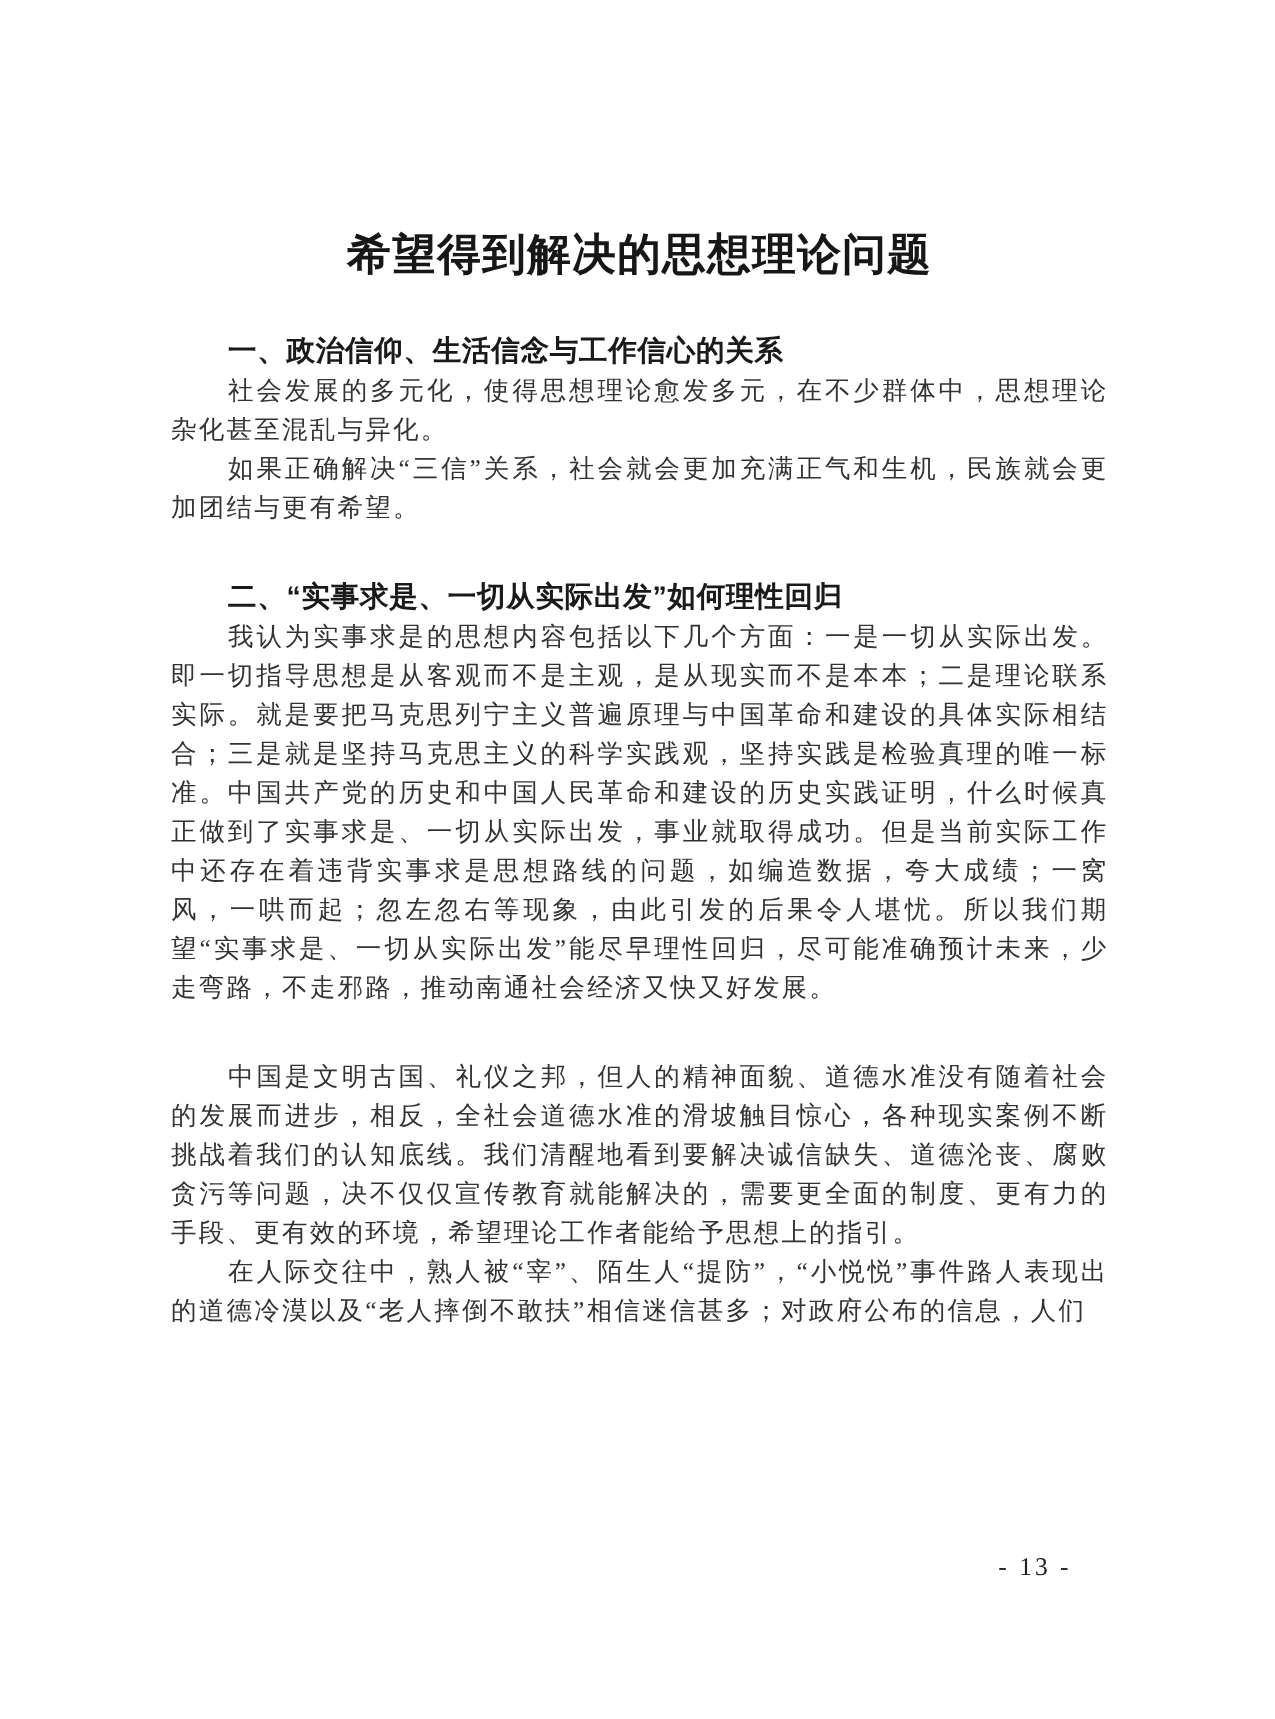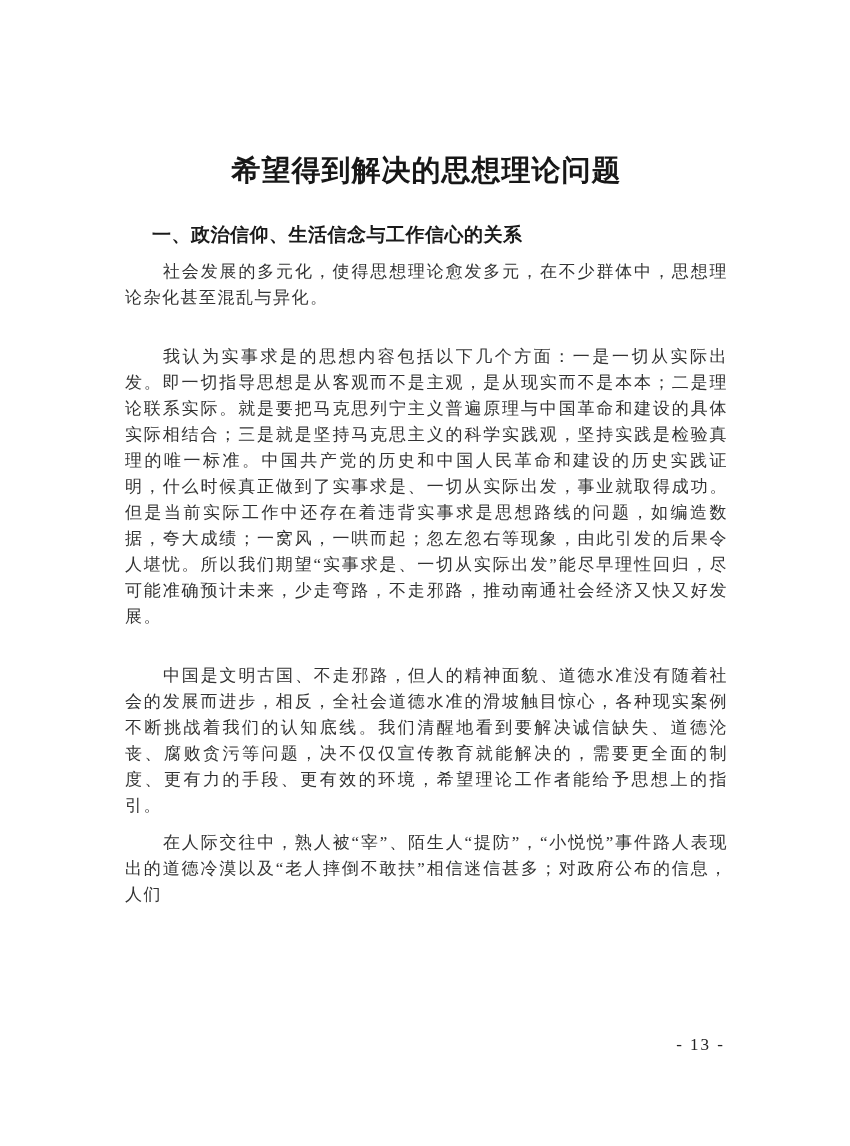--- a/index.html
+++ b/index.html
@@ -33,58 +33,60 @@
     margin: 0;
     font-size: 19px;
     line-height: 27px;
     font-weight: bold;
     text-indent: 38px;
     letter-spacing: 0.5px;
     color: #1a1a1a;
     font-family: Liberation Sans, sans-serif;
   }
   .para {
-    margin: 11px;
+    margin: 0;
     font-size: 17px;
     line-height: 26px;
     text-indent: 38px;
     text-align: justify;
     letter-spacing: 1.5px;
     color: #333333;
   }
   .page-number {
     position: absolute;
     left: 655px;
     top: 1035px;
     width: 70px;
     font-size: 17px;
     letter-spacing: 2px;
-    text-align: right;
+    text-align: center;
     color: #222222;
     font-family: "Liberation Serif", "DejaVu Serif", serif;
   }
 </style>
 </head>
 <body>
 
 <div class="page">
   <div class="content">
 
     <h1 class="doc-title">希望得到解决的思想理论问题</h1>
 
     <div class="section">
       <h2 class="section-heading">一、政治信仰、生活信念与工作信心的关系</h2>
       <p class="para">社会发展的多元化，使得思想理论愈发多元，在不少群体中，思想理论杂化甚至混乱与异化。</p>
+      <p class="para">如果正确解决“三信”关系，社会就会更加充满正气和生机，民族就会更加团结与更有希望。</p>
     </div>
 
     <div class="section">
+      <h2 class="section-heading">二、“实事求是、一切从实际出发”如何理性回归</h2>
       <p class="para">我认为实事求是的思想内容包括以下几个方面：一是一切从实际出发。即一切指导思想是从客观而不是主观，是从现实而不是本本；二是理论联系实际。就是要把马克思列宁主义普遍原理与中国革命和建设的具体实际相结合；三是就是坚持马克思主义的科学实践观，坚持实践是检验真理的唯一标准。中国共产党的历史和中国人民革命和建设的历史实践证明，什么时候真正做到了实事求是、一切从实际出发，事业就取得成功。但是当前实际工作中还存在着违背实事求是思想路线的问题，如编造数据，夸大成绩；一窝风，一哄而起；忽左忽右等现象，由此引发的后果令人堪忧。所以我们期望“实事求是、一切从实际出发”能尽早理性回归，尽可能准确预计未来，少走弯路，不走邪路，推动南通社会经济又快又好发展。</p>
     </div>
 
     <div class="section">
-      <p class="para">中国是文明古国、不走邪路，但人的精神面貌、道德水准没有随着社会的发展而进步，相反，全社会道德水准的滑坡触目惊心，各种现实案例不断挑战着我们的认知底线。我们清醒地看到要解决诚信缺失、道德沦丧、腐败贪污等问题，决不仅仅宣传教育就能解决的，需要更全面的制度、更有力的手段、更有效的环境，希望理论工作者能给予思想上的指引。</p>
+      <p class="para">中国是文明古国、礼仪之邦，但人的精神面貌、道德水准没有随着社会的发展而进步，相反，全社会道德水准的滑坡触目惊心，各种现实案例不断挑战着我们的认知底线。我们清醒地看到要解决诚信缺失、道德沦丧、腐败贪污等问题，决不仅仅宣传教育就能解决的，需要更全面的制度、更有力的手段、更有效的环境，希望理论工作者能给予思想上的指引。</p>
       <p class="para">在人际交往中，熟人被“宰”、陌生人“提防”，“小悦悦”事件路人表现出的道德冷漠以及“老人摔倒不敢扶”相信迷信甚多；对政府公布的信息，人们</p>
     </div>
 
   </div>
 
   <div class="page-number">- 13 -</div>
 </div>
 
 </body></html>

